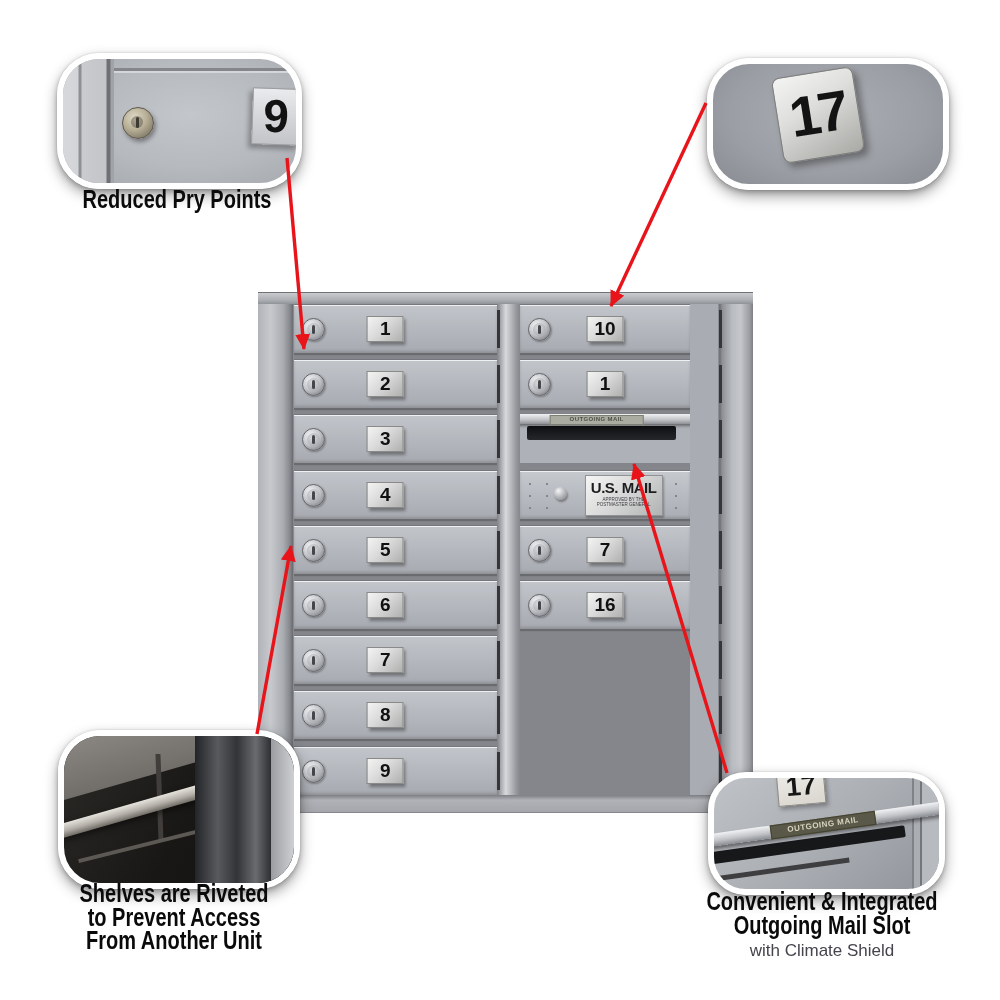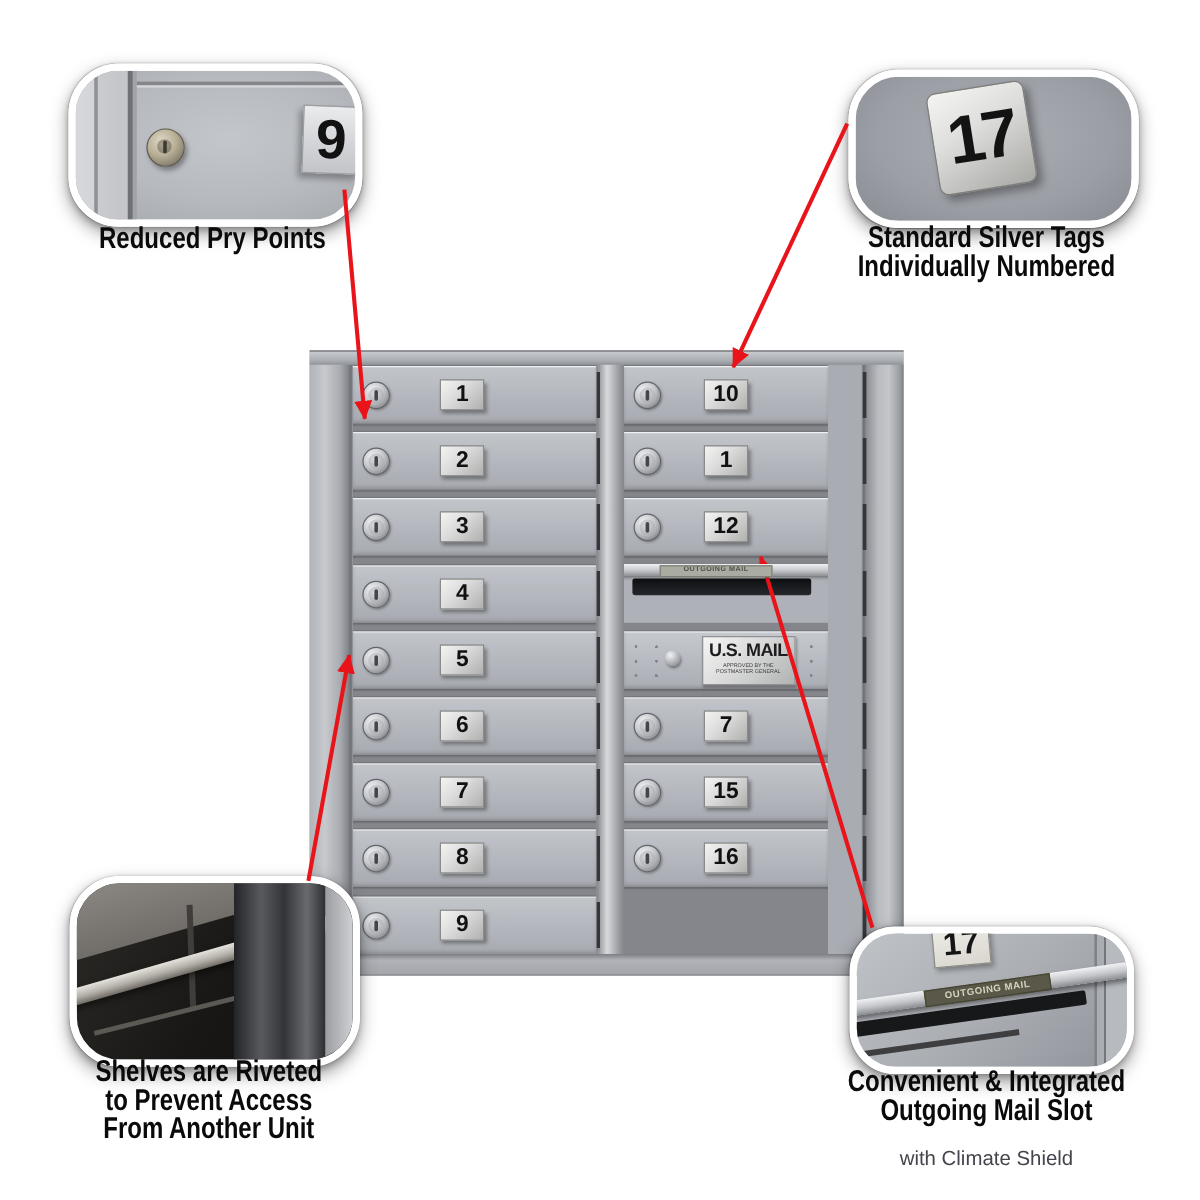--- a/index.html
+++ b/index.html
@@ -51,21 +51,21 @@
   .b4-ledge{left:-16px;top:40px;width:252px;height:13px;transform:rotate(-8deg);
       background:linear-gradient(180deg,#f1f2f4 0%,#c2c4c8 55%,#888b90 100%);box-shadow:0 3px 4px rgba(0,0,0,.45);}
   .b4-ledge-label{left:72px;top:0;width:104px;height:12px;background:#5a5949;border:1px solid #44432f;
       color:#d6d3bf;font-size:8px;font-weight:bold;letter-spacing:.5px;text-align:center;line-height:11px;}
   .b4-tag{left:63px;top:-9px;width:46px;height:34px;transform:rotate(-5deg);
       background:linear-gradient(170deg,#efede8 0%,#d9d6cf 100%);border:1px solid #8f8c82;
       box-shadow:2px 3px 4px rgba(0,0,0,.3);color:#151515;font-size:27px;font-weight:bold;text-align:center;line-height:32px;}
   
   .caption{position:absolute;text-align:center;color:#0a0a0a;font-weight:bold;font-size:25px;line-height:23.5px;}
   .caption .cond{transform:scaleX(.8);transform-origin:50% 0;}
-  .caption .sub{font-weight:normal;font-size:17px;color:#45444d;margin-top:17px;}
+  .caption .sub{font-weight:normal;font-size:17px;color:#45444d;margin-top:2px;}
   
   #cabinet{position:absolute;left:258px;top:292px;width:495px;height:521px;background:#a9acb2;}
   #cabinet .abs{position:absolute;}
   .top-rail{left:0;top:0;width:495px;height:12px;background:linear-gradient(180deg,#c9cbcf 0%,#a8abb0 70%,#8f9297 100%);border-top:1px solid #6f7176;box-sizing:border-box;}
   .bottom-rail{left:0;top:503px;width:495px;height:18px;background:linear-gradient(180deg,#7c7e83 0%,#b0b2b7 30%,#a4a6ab 100%);border-bottom:1px solid #85878c;box-sizing:border-box;}
   .stile{top:12px;height:491px;width:36px;}
   .stile-l{left:0;background:linear-gradient(90deg,#b0b3b8 0%,#c7c9cd 35%,#a9acb1 70%,#87898e 88%,#6d6f74 96%,#97999e 100%);}
   .stile-r{left:460px;width:35px;background:linear-gradient(90deg,#97999e 0%,#6d6f74 5%,#8e9095 12%,#b9bcc1 40%,#c4c6ca 65%,#9a9da2 90%,#7e8085 100%);}
   .latch-strip{top:12px;width:3px;height:491px;background:repeating-linear-gradient(180deg,rgba(0,0,0,0) 0 6px,#35363a 6px 44px,rgba(0,0,0,0) 44px 55.2px);}
   .latch-r{left:461px;}
@@ -175,24 +175,20 @@
     <div class="col" id="right-col">
 
       <div class="row door">
           <span class="lock"></span>
           <span class="tag">10</span>
         </div>
         <div class="row door">
           <span class="lock"></span>
           <span class="tag">1</span>
         </div>
-        <div class="row door">
-          <span class="lock"></span>
-          <span class="tag">12</span>
-        </div>
         <div class="row slot-row" id="slot-row">
         <div class="ledge">
           <span class="ledge-label">OUTGOING MAIL</span>
         </div>
         <div class="slot-opening"></div>
       </div>
       <div class="row master-door">
         <span class="knob"></span>
         <span class="screws screws-l"></span>
         <span class="screws screws-r"></span>
@@ -202,24 +198,20 @@
           <div class="plaque-sub">POSTMASTER GENERAL</div>
         </div>
       </div>
 
         <div class="row door">
           <span class="lock"></span>
           <span class="tag">7</span>
         </div>
         <div class="row door">
           <span class="lock"></span>
-          <span class="tag">15</span>
-        </div>
-        <div class="row door">
-          <span class="lock"></span>
           <span class="tag">16</span>
         </div>
       </div>
     <div class="abs bottom-rail"></div>
   </div>
 
   <div class="bubble" id="b1">
     <div class="b1-frame"></div>
     <div class="b1-gap"></div>
     <div class="b1-lock"></div>
@@ -246,24 +238,20 @@
     <div class="b4-ledge">
       <span class="b4-ledge-label">OUTGOING MAIL</span>
     </div>
     <div class="b4-tag">17</div>
   </div>
 
   <div class="caption" style="left:27px;top:188px;width:300px;">
     <div class="cond">Reduced Pry Points</div>
   </div>
 
-  <div class="caption" style="left:662px;top:187px;width:320px;">
-    <div class="cond">Standard Silver Tags</div>
-    <div class="cond">Individually Numbered</div>
-  </div>
 
   <div class="caption" style="left:14px;top:882px;width:320px;">
     <div class="cond">Shelves are Riveted</div>
     <div class="cond">to Prevent Access</div>
     <div class="cond">From Another Unit</div>
   </div>
 
   <div class="caption" style="left:662px;top:890px;width:320px;">
     <div class="cond">Convenient &amp; Integrated</div>
     <div class="cond">Outgoing Mail Slot</div>

